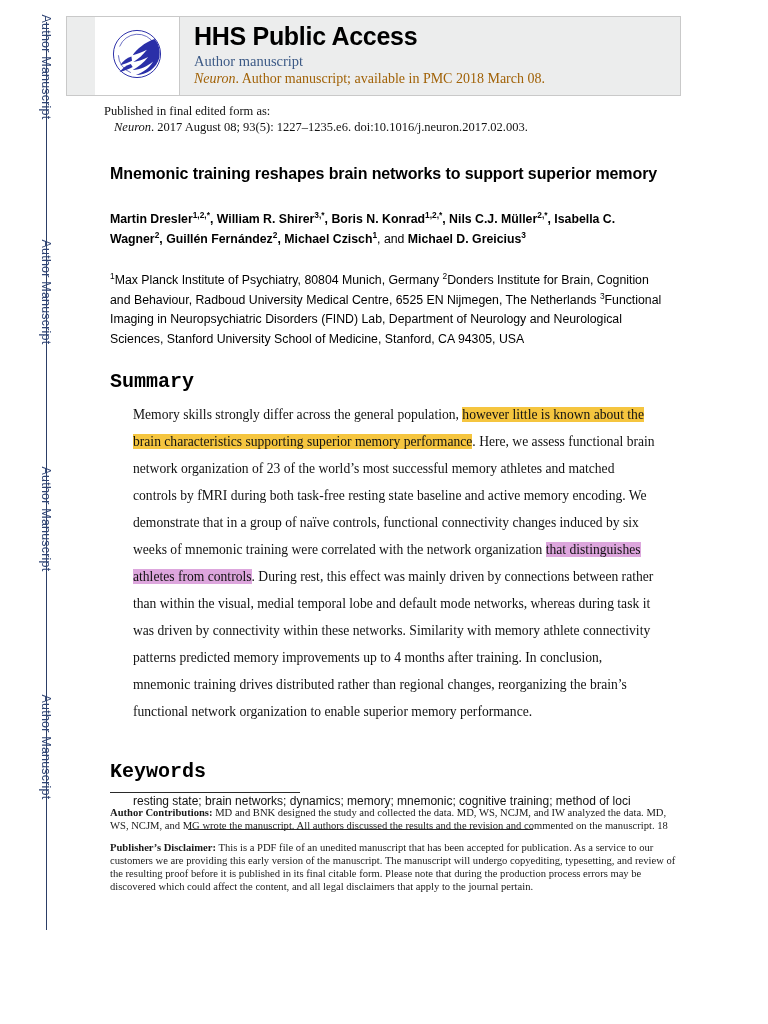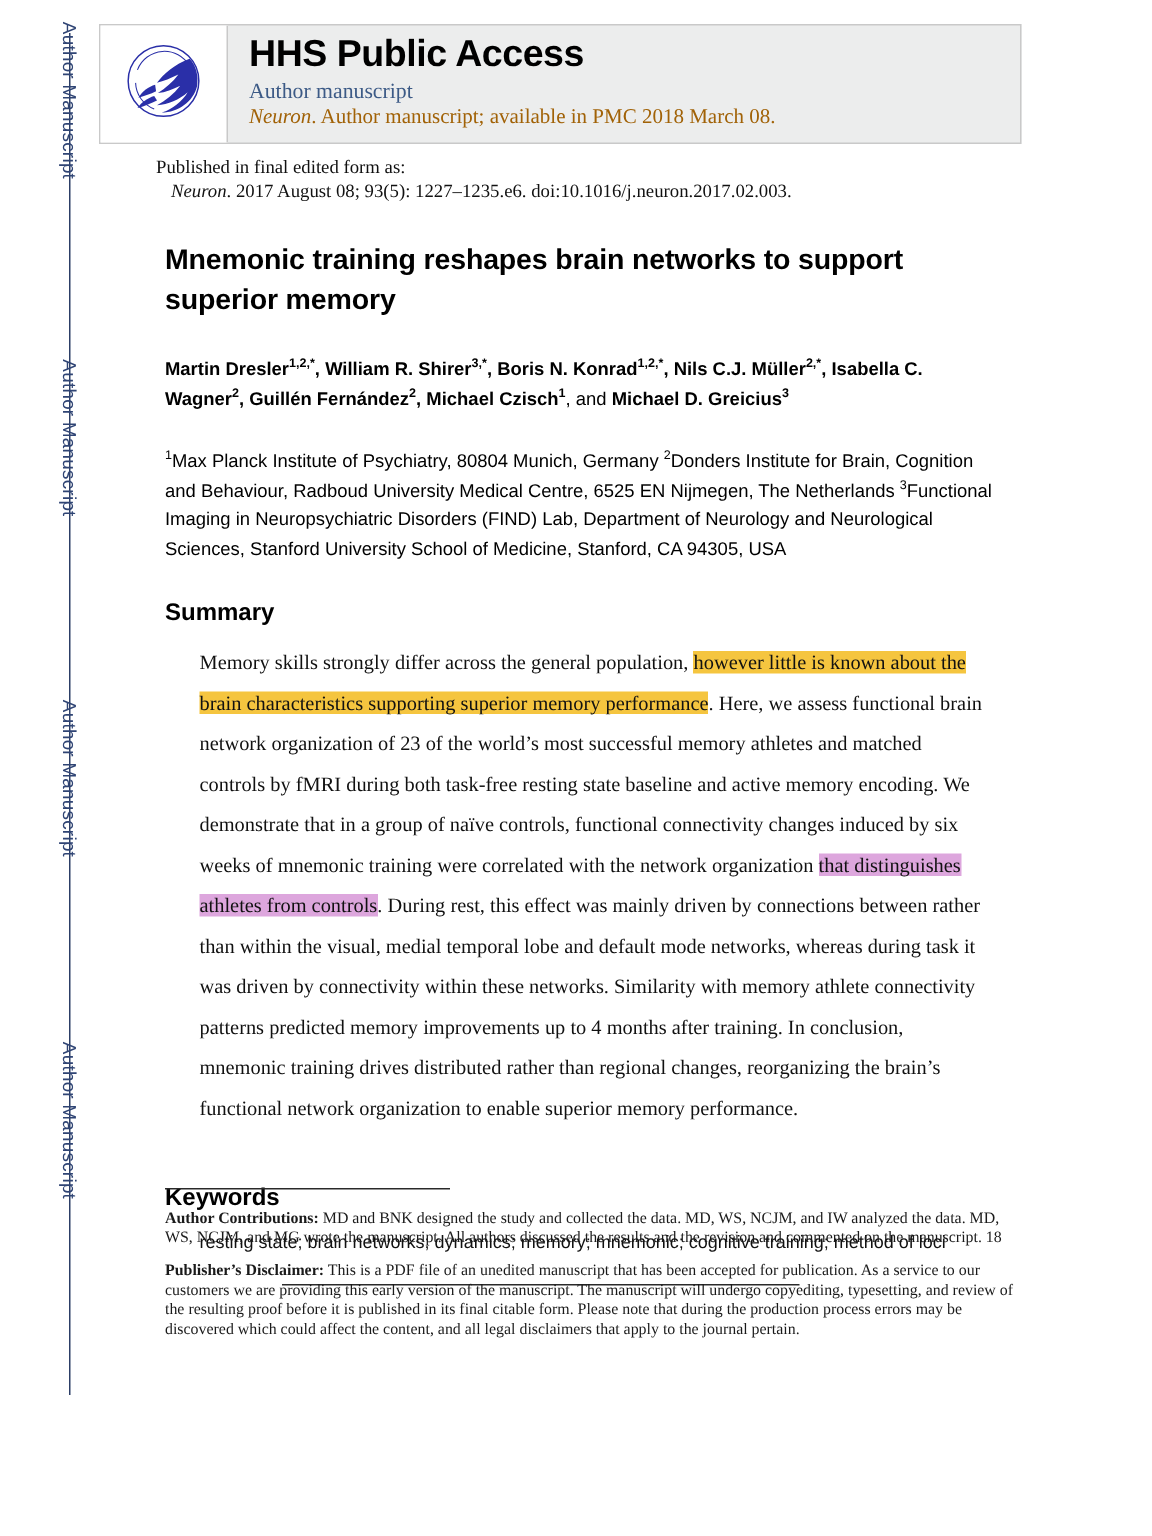--- a/index.html
+++ b/index.html
@@ -64,20 +64,21 @@
     position: absolute;
     left: 0;
     top: 16px;
     width: 615px;
     height: 80px;
     background: #eceded;
     border: 1px solid #c9c9c9;
     box-sizing: border-box;
     display: flex;
     align-items: stretch;
+    padding-left: 28px;
   }
   #hhs-logo-box {
     width: 84px;
     background: #ffffff;
     border-right: 1px solid #c9c9c9;
     display: flex;
     align-items: center;
     justify-content: center;
     flex: 0 0 84px;
   }
@@ -124,21 +125,21 @@
   
   #article {
     position: absolute;
     left: 44px;
     top: 160px;
     width: 552px;
   }
   #article-title {
     font-family: "Liberation Sans", sans-serif;
     font-weight: bold;
-    font-size: 19px;
+    font-size: 16px;
     line-height: 27px;
     color: #000;
     margin: 0 0 22px 0;
     letter-spacing: -0.1px;
   }
   #authors {
     font-family: "Liberation Sans", sans-serif;
     font-weight: bold;
     font-size: 12.3px;
     line-height: 20px;
@@ -150,23 +151,23 @@
 
   #affiliations {
     font-family: "Liberation Sans", sans-serif;
     font-size: 12.3px;
     line-height: 19.5px;
     color: #000;
     margin-bottom: 24px;
   }
 
   h2.sec-head {
-    font-family: Liberation Sans, sans-serif;
+    font-family: Liberation Mono, monospace;
     font-weight: bold;
-    font-size: 16px;
+    font-size: 20px;
     line-height: 18px;
     color: #000;
     margin: 12px 0 10px 0;
   }
 
   #summary-body {
     font-family: "Liberation Serif", serif;
     font-size: 13.6px;
     line-height: 27px;
     color: #111;

